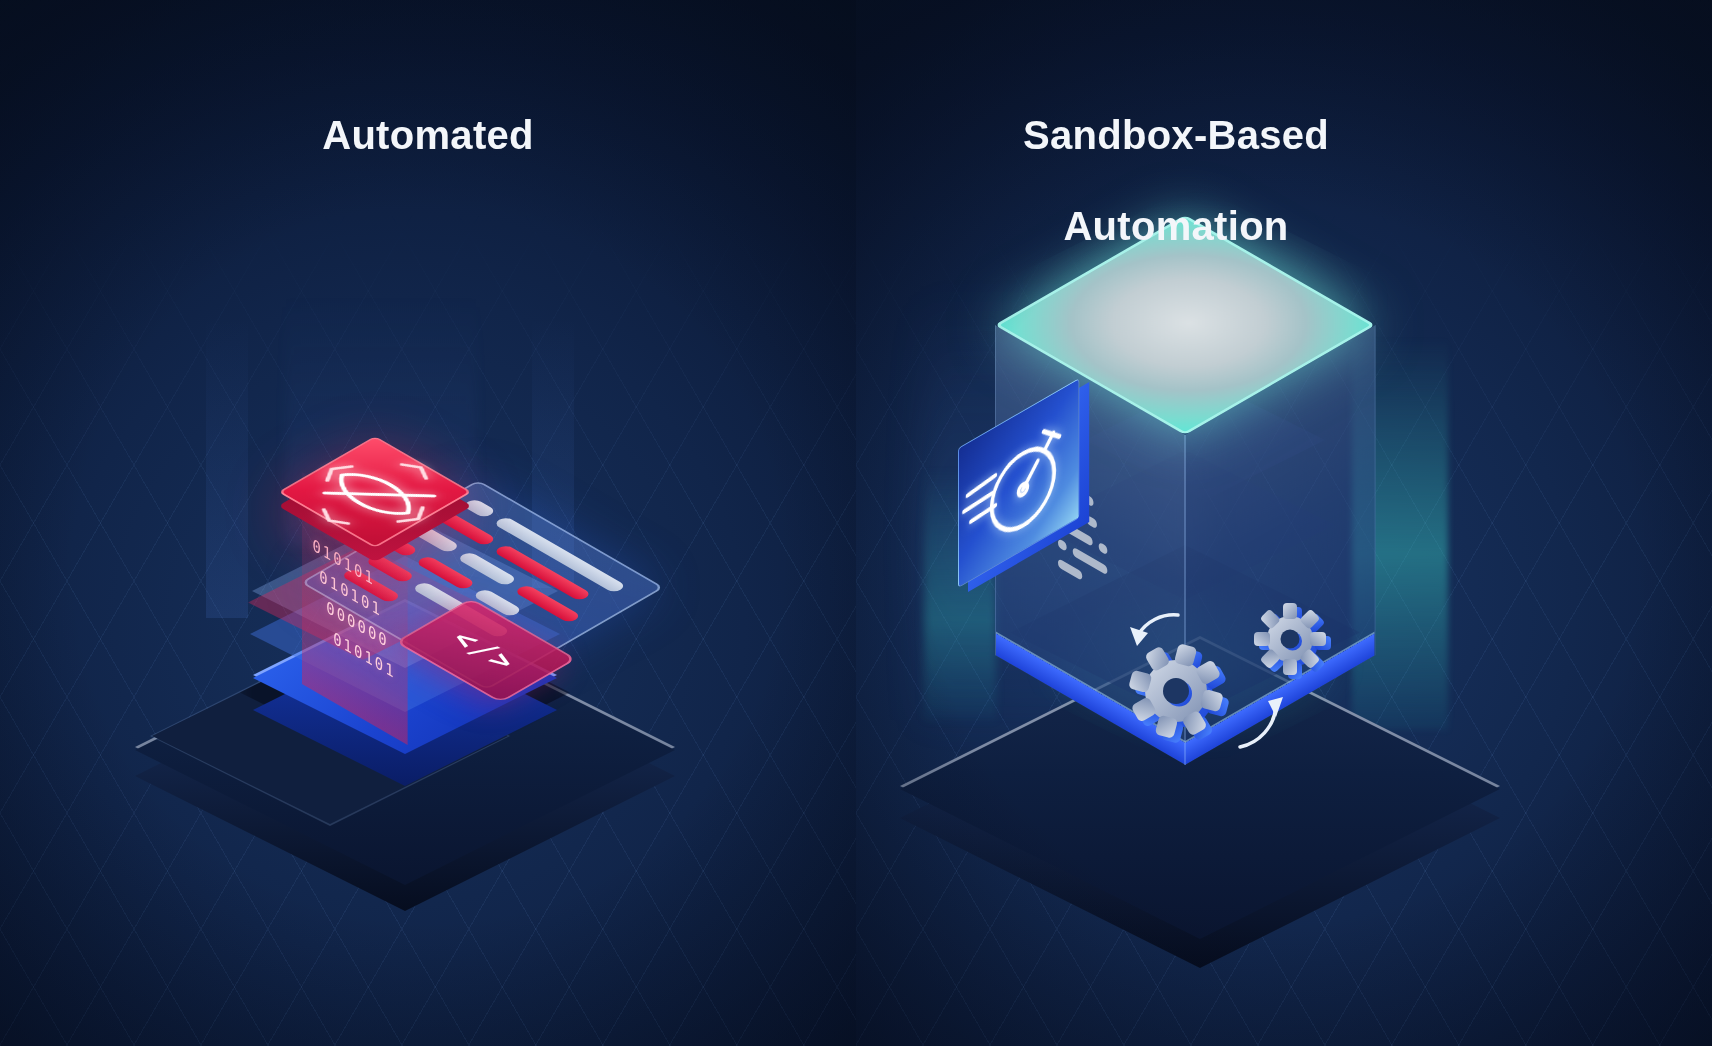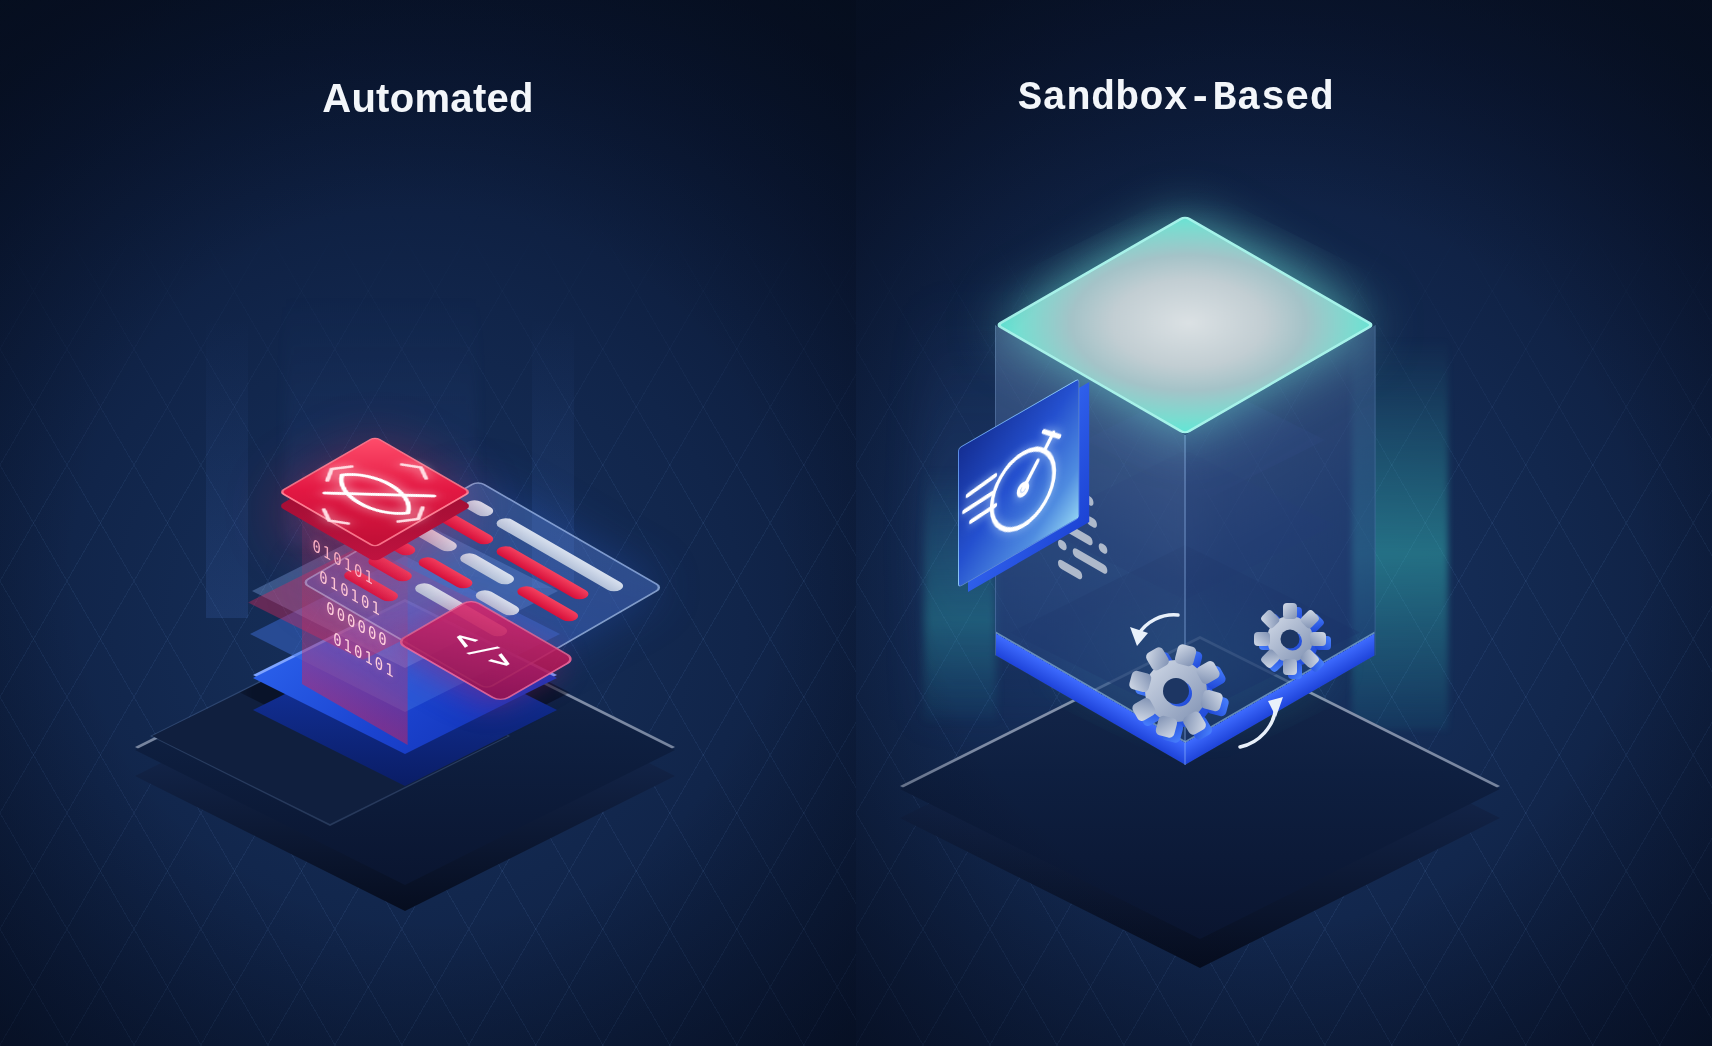--- a/index.html
+++ b/index.html
@@ -1,30 +1,30 @@
 <!DOCTYPE html>
 <html><head>
 <meta charset="utf-8">
 <style>
   html,body{margin:0;padding:0;background:#060d1e;}
   .canvas{position:relative;width:1712px;height:1046px;overflow:hidden;
           font-family:"Liberation Sans",sans-serif;}
   .panel{position:absolute;top:0;bottom:0;width:856px;overflow:hidden;}
   .panel-left{left:0;background:radial-gradient(95% 75% at 47% 60%, #17315d 0%, #11254a 42%, #0b1936 74%, #081327 100%);}
-  .panel-right{left:856px;background:radial-gradient(95% 75% at 44% 58%, #193565 0%, #12274d 42%, #0c1a38 74%, #091428 100%);font-family:Liberation Mono, monospace;}
+  .panel-right{left:856px;background:radial-gradient(95% 75% at 44% 58%, #193565 0%, #12274d 42%, #0c1a38 74%, #091428 100%);}
   .grid{position:absolute;inset:0;pointer-events:none;background:
     repeating-linear-gradient(60deg, rgba(120,170,240,0.085) 0 1px, transparent 1px 58px),
     repeating-linear-gradient(120deg, rgba(120,170,240,0.085) 0 1px, transparent 1px 58px);
     -webkit-mask-image:linear-gradient(to bottom, transparent 20%, rgba(0,0,0,.9) 48%, #000 100%);
     mask-image:linear-gradient(to bottom, transparent 20%, rgba(0,0,0,.9) 48%, #000 100%);}
   .vignette{position:absolute;inset:0;pointer-events:none;
     background:radial-gradient(75% 62% at 50% 54%, rgba(0,0,0,0) 55%, rgba(3,8,20,0.5) 100%);}
   .title{position:absolute;top:72px;width:100%;text-align:center;color:#f3f6fa;
          font-weight:700;font-size:40px;line-height:1.34;letter-spacing:.3px;margin:0;}
-  .title span{display:block;}
+  .title span{display:block;margin-top:37px;}
   .panel-right .title{transform:translateX(-108px);}
   .scene{position:absolute;inset:0;}
   .abs{position:absolute;}
   .diamond{clip-path:polygon(50% 0,100% 50%,50% 100%,0 50%);}
   .iso-top{transform:matrix(0.866,0.5,-0.866,0.5,0,0);transform-origin:0 0;}
   .iso-l{transform:matrix(0.866,0.5,0,1,0,0);transform-origin:0 0;}
   .iso-r{transform:matrix(0.866,-0.5,0,1,0,0);transform-origin:0 0;}
 
   
   .plat-rim{background:linear-gradient(180deg,#8f9cb4,#5d6c88);}
@@ -360,16 +360,17 @@
             <path d="M6,66 L38,64"></path>
             <path d="M14,80 L42,78"></path>
           </g>
         </svg>
       </div>
     </div>
 
     <div class="vignette"></div>
     <h2 class="title">
       <span>Sandbox-Based</span>
+      <span>Automation</span>
     </h2>
   </section>
 
 </div>
 
 </body></html>

